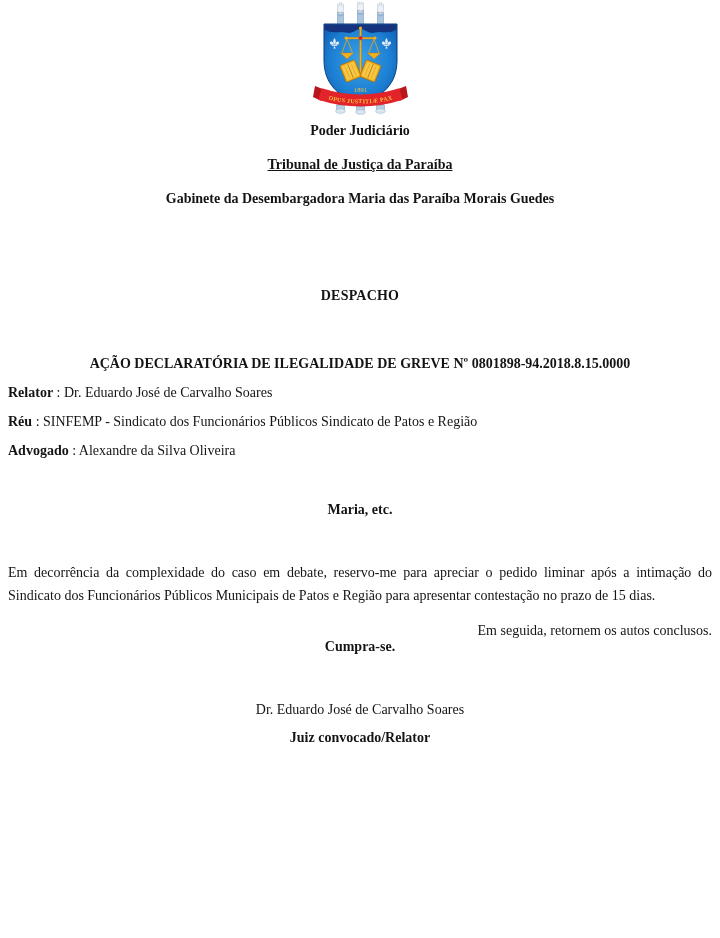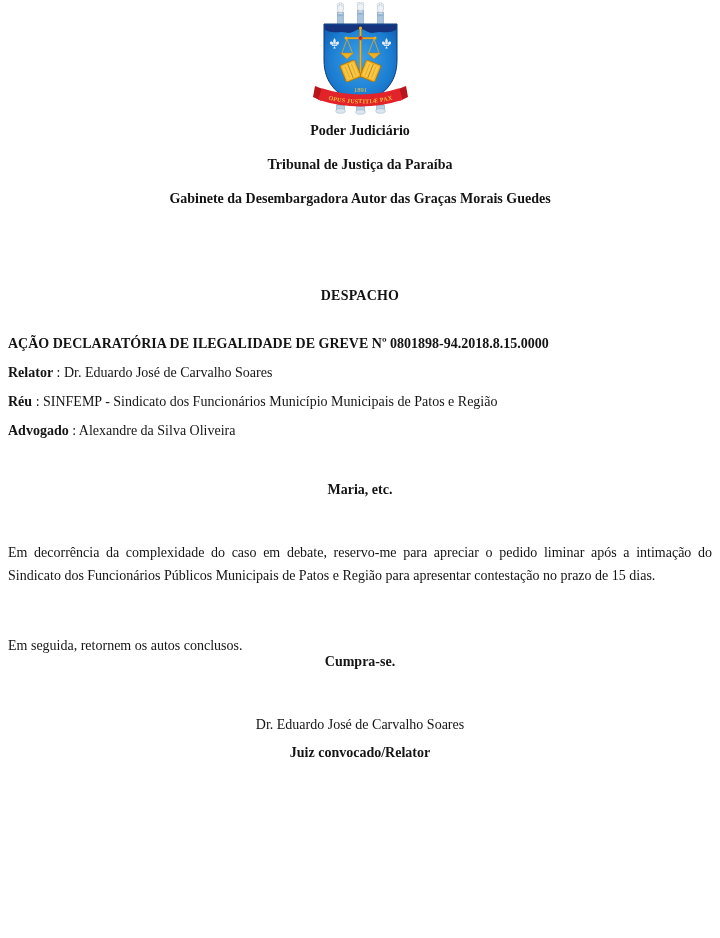--- a/index.html
+++ b/index.html
@@ -11,28 +11,28 @@
     color: #141414;
     overflow: hidden;
   }
   .page { padding: 0 8px; }
   .crest-wrap { text-align: center; padding-top: 2px; height: 113px; }
   .line { line-height: 16px; }
   .c { text-align: center; }
   .b { font-weight: bold; }
   .j { text-align: justify; }
   .org1 { margin-top: 8px; }
-  .org2 { margin-top: 18px; }
+  .org2 { margin-top: 18px; text-decoration: underline; }
   .org3 { margin-top: 18px; }
   .doc-title { margin-top: 81px; letter-spacing: 0.2px; }
-  .case-heading { margin-top: 32px; }
+  .case-heading { margin-top: 52px; text-align: center; }
   .party { margin-top: 13px; }
   .vistos { margin-top: 43px; }
   .para1 { margin-top: 43px; line-height: 23px; }
-  .para2 { margin-top: 51px; }
+  .para2 { margin-top: 16px; text-align: right; }
   .order { }
   .dateline { margin-top: 41px; }
   .sig-name { margin-top: 47px; }
   .sig-role { margin-top: 12px; font-family: Liberation Serif, serif; }
 </style>
 </head>
 <body>
 
 <div class="page">
 
@@ -133,28 +133,28 @@
         <use href="#ribbonCurve" xlink:href="#ribbonCurve" fill="none" stroke="#e3232a" stroke-width="12"></use>
         <text font-size="6" font-weight="bold" letter-spacing="0.3" font-family="Liberation Serif, DejaVu Serif, serif" fill="#f5c33d">
           <textPath href="#ribbonTextCurve" xlink:href="#ribbonTextCurve" startOffset="50%" text-anchor="middle">OPUS JUSTITIÆ PAX</textPath>
         </text>
       </g>
     </svg>
   </div>
 
   <div class="line c b org1">Poder Judiciário</div>
   <div class="line c b org2">Tribunal de Justiça da Paraíba</div>
-  <div class="line c b org3">Gabinete da Desembargadora Autor das Graças Morais Guedes</div>
+  <div class="line c b org3">Gabinete da Desembargadora Maria das Paraíba Morais Guedes</div>
 
   <div class="line c b doc-title">DESPACHO</div>
 
   <div class="line b case-heading">AÇÃO DECLARATÓRIA DE ILEGALIDADE DE GREVE Nº 0801898-94.2018.8.15.0000</div>
 
   <div class="line party"><b>Relator</b><span> : </span><span>Dr. Eduardo José de Carvalho Soares</span></div>
-  <div class="line party"><b>Réu</b><span> : </span><span>SINFEMP - Sindicato dos Funcionários Município Municipais de Patos e Região</span></div>
+  <div class="line party"><b>Réu</b><span> : </span><span>SINFEMP - Sindicato dos Funcionários Públicos Sindicato de Patos e Região</span></div>
   <div class="line party"><b>Advogado</b><span> : </span><span>Alexandre da Silva Oliveira</span></div>
 
   <div class="line c b vistos">Maria, etc.</div>
 
   <div class="j para1">Em decorrência da complexidade do caso em debate, reservo-me para apreciar o pedido liminar após a intimação do Sindicato dos Funcionários Públicos Municipais de Patos e Região para apresentar contestação no prazo de 15 dias.</div>
   <div class="line para2">Em seguida, retornem os autos conclusos.</div>
 
   <div class="line c b order">Cumpra-se.</div>
 
 

